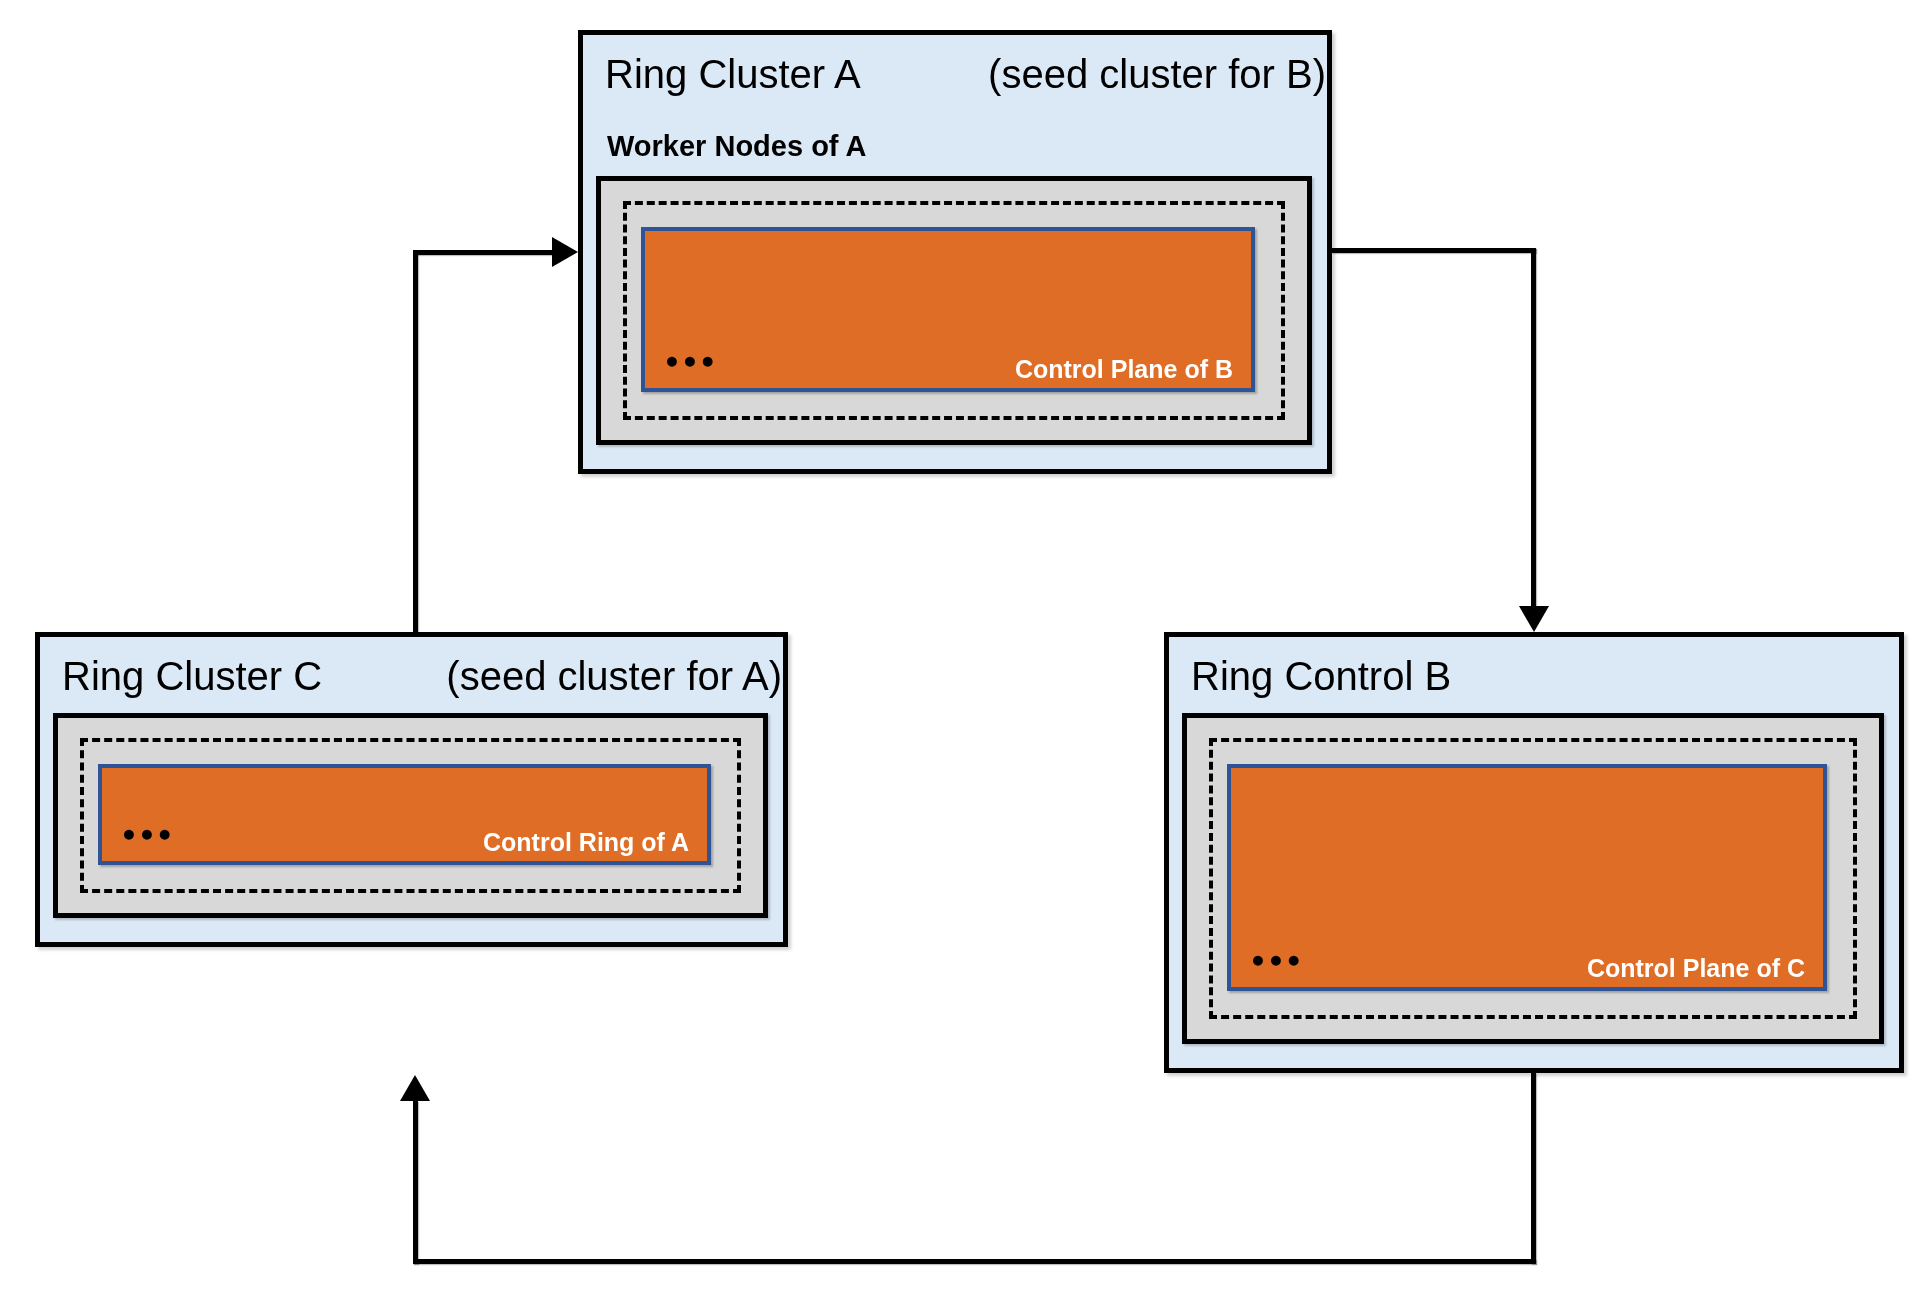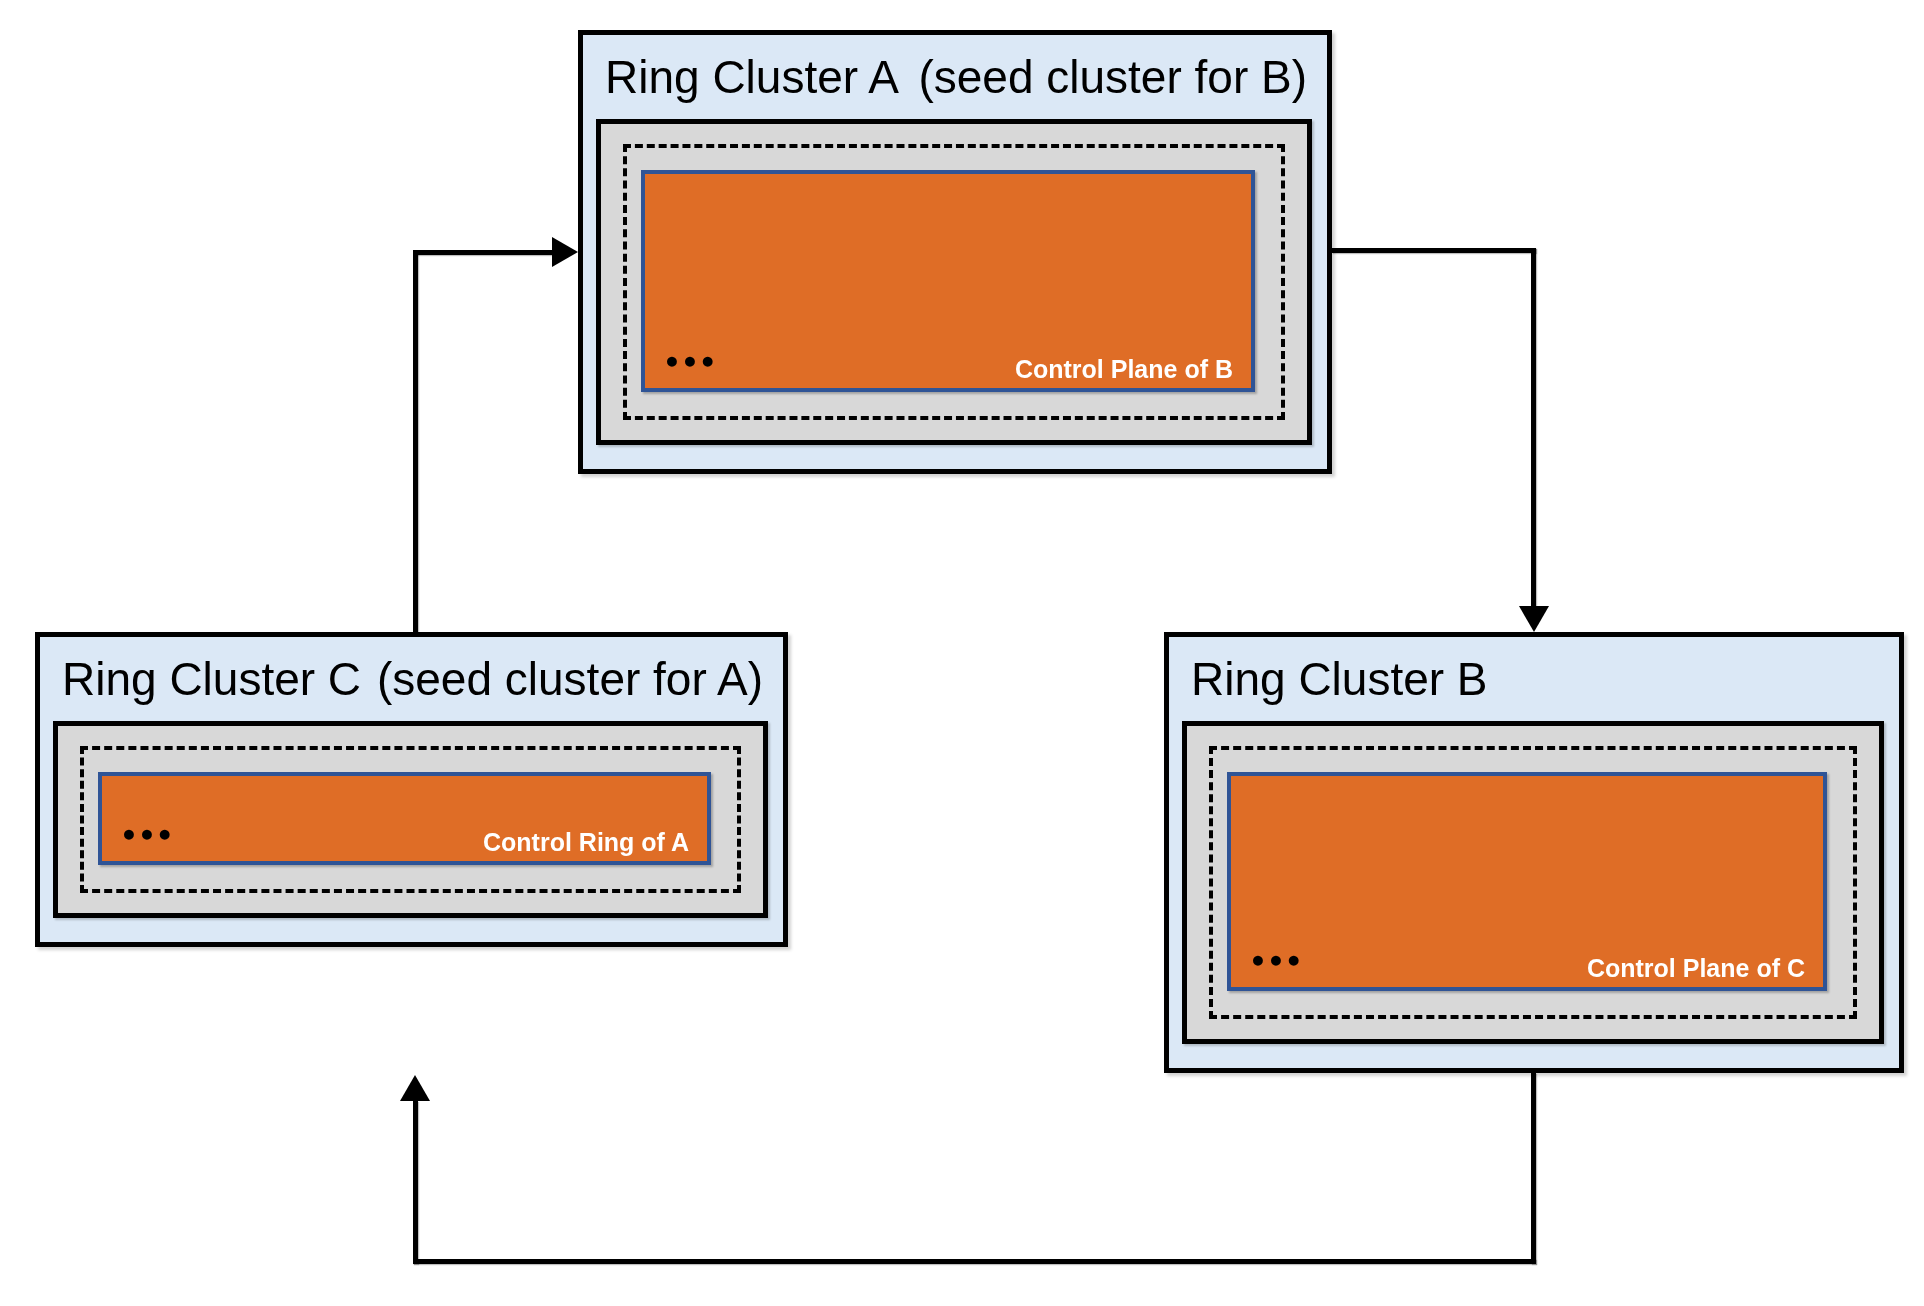--- a/index.html
+++ b/index.html
@@ -27,22 +27,22 @@
     box-shadow: 3px 3px 3px rgba(0,0,0,0.18);
   }
   #cluster-a { left: 578px; top: 30px;  width: 754px; height: 444px; }
   #cluster-c { left: 35px;  top: 632px; width: 753px; height: 315px; }
   #cluster-b { left: 1164px;top: 632px; width: 740px; height: 441px; }
 
   .title-row {
     display: flex;
     justify-content: space-between;
     align-items: baseline;
-    padding: 14px 20px 0 22px;
-    font-size: 46px;
+    padding: 14px 1px 0 22px;
+    font-size: 40px;
     line-height: 1.25;
     color: #000;
     white-space: nowrap;
   }
   .worker-label {
     margin: 30px 0 0 24px;
     font-size: 29px;
     font-weight: bold;
     line-height: 1.2;
     color: #000;
@@ -120,20 +120,21 @@
 </head>
 <body>
 
 <div id="canvas">
 
   <div id="cluster-a" class="cluster">
     <div class="title-row">
       <span>Ring Cluster A</span>
       <span>(seed cluster for B)</span>
     </div>
+    <div class="worker-label">Worker Nodes of A</div>
     <div class="nodes-box">
       <div class="dashed-frame">
         <div class="control-plane">
           <span class="dots">●●●</span>
           <span class="cp-label">Control Plane of B</span>
         </div>
       </div>
     </div>
   </div>
 
@@ -147,21 +148,21 @@
         <div class="control-plane">
           <span class="dots">●●●</span>
           <span class="cp-label">Control Ring of A</span>
         </div>
       </div>
     </div>
   </div>
 
   <div id="cluster-b" class="cluster">
     <div class="title-row">
-      <span>Ring Cluster B</span>
+      <span>Ring Control B</span>
     </div>
     <div class="nodes-box">
       <div class="dashed-frame">
         <div class="control-plane">
           <span class="dots">●●●</span>
           <span class="cp-label">Control Plane of C</span>
         </div>
       </div>
     </div>
   </div>

